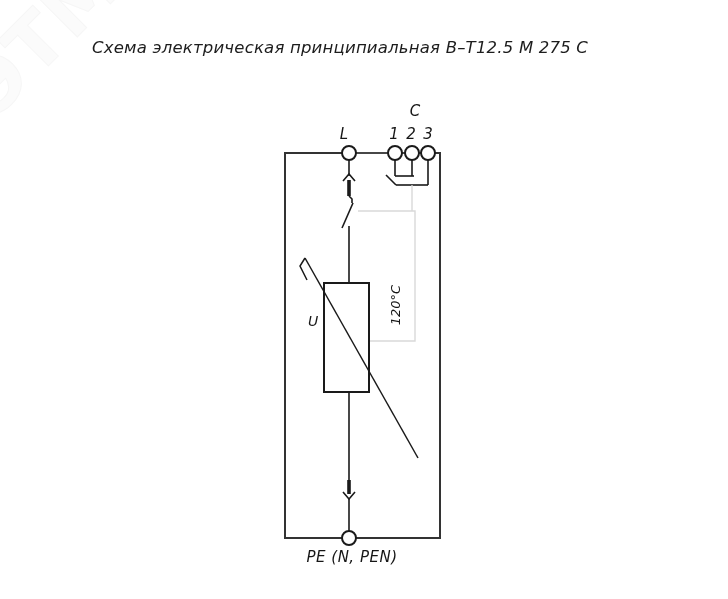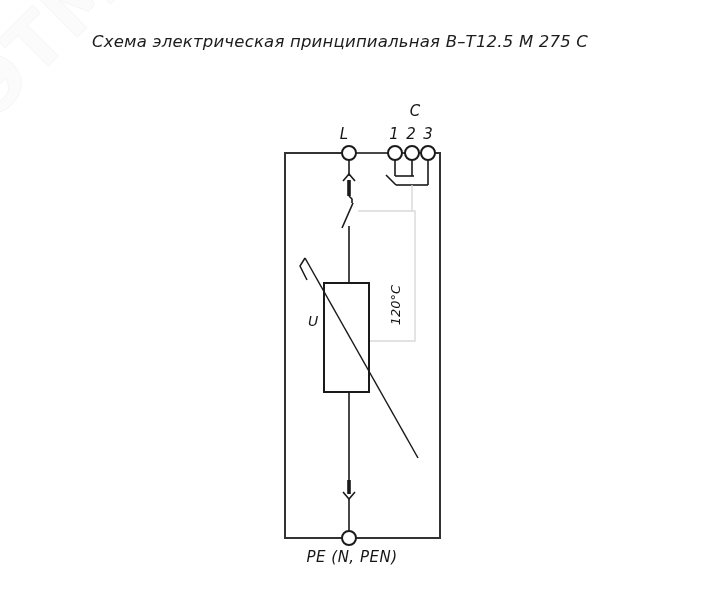--- a/index.html
+++ b/index.html
@@ -29,21 +29,21 @@
     transform: rotate(-45deg);
     transform-origin: 70px 90px;
     -webkit-text-stroke: 1px #f6f6f6;
     user-select: none;
     pointer-events: none;
     white-space: nowrap;
   }
   #title {
     position: absolute;
     left: 0;
-    top: 32px;
+    top: 38px;
     width: 680px;
     text-align: center;
     font-family: "DejaVu Sans", sans-serif;
     font-style: italic;
     font-size: 16.5px;
     color: #1d1d1d;
     letter-spacing: 0.2px;
     white-space: nowrap;
   }
   #schematic {

